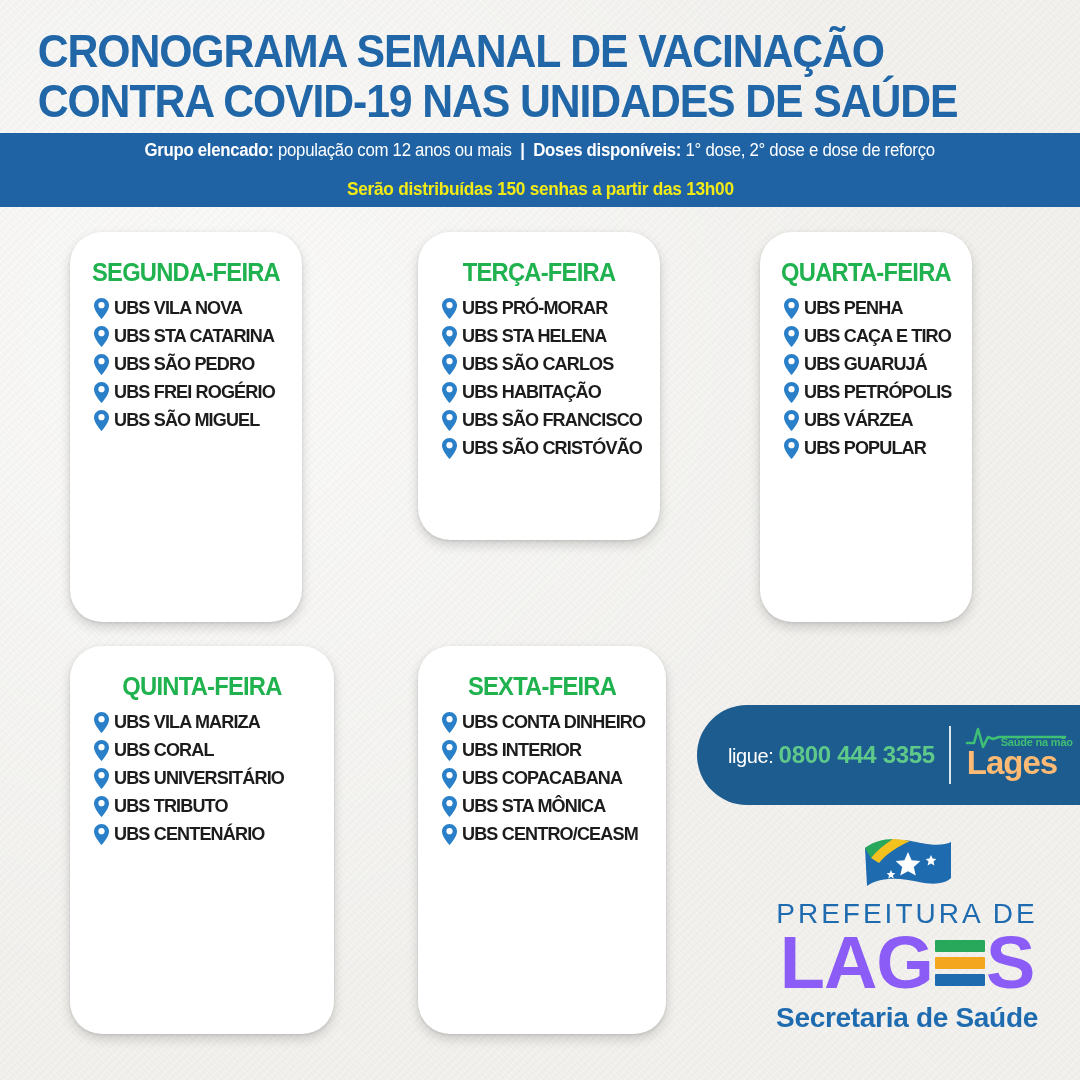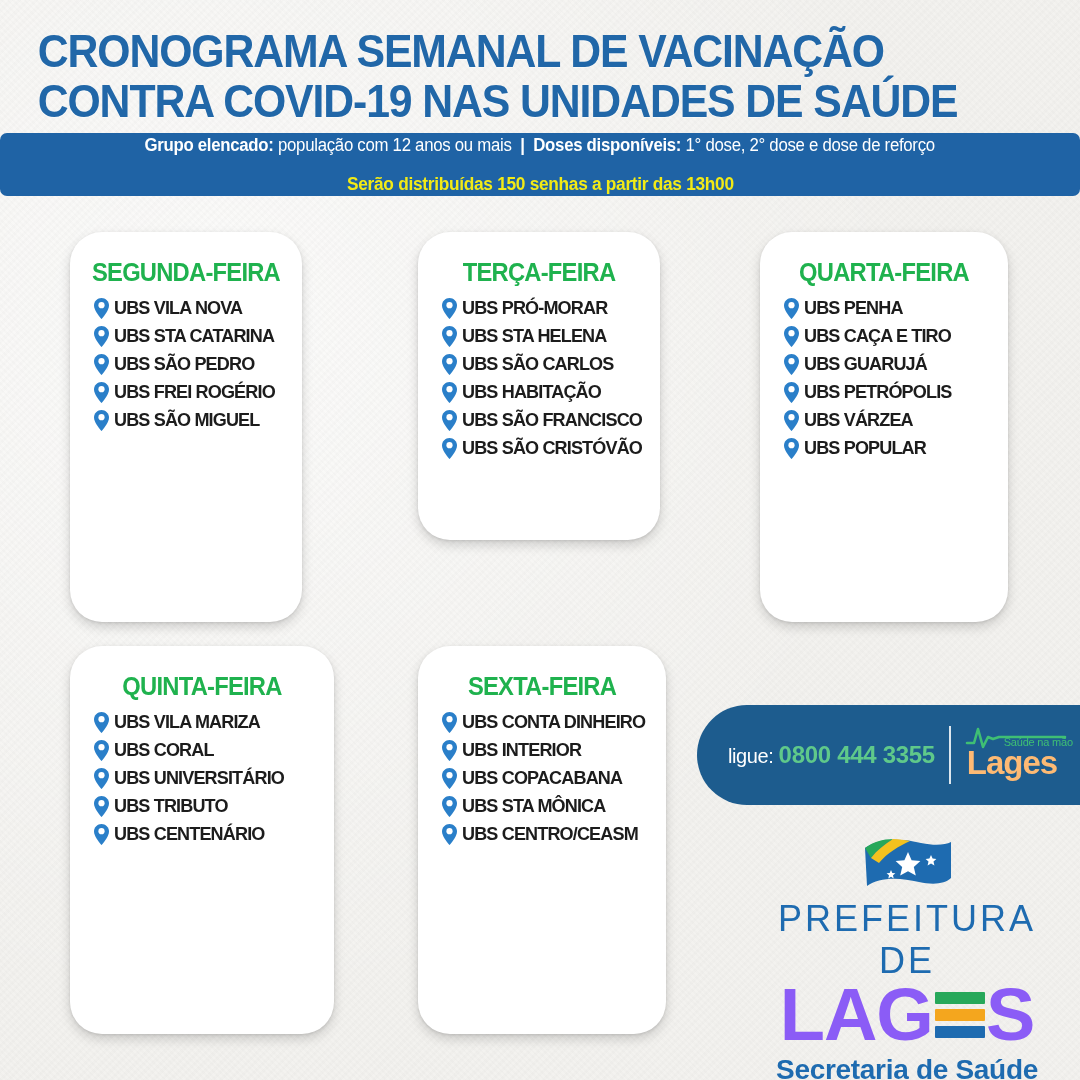--- a/index.html
+++ b/index.html
@@ -41,26 +41,25 @@
     font-size:46px;
     line-height:50px;
     letter-spacing:-1.2px;
     transform:scaleX(0.93);
     transform-origin:center;
     white-space:nowrap;
     text-shadow:0 1px 0 rgba(255,255,255,0.5);
   }
 
   .blue-band{
-    position:absolute; left:0; right:0; top:133px; height:63px;
+    position:absolute; left:0; right:0; top:133px; height:74px;
     background:#1f63a5;
     display:flex; flex-direction:column;
     align-items:center; justify-content:center;
     gap:18px;
-    border-radius:7px;
   }
   .band-row1{
     color:#ffffff;
     font-size:17.5px;
     letter-spacing:-0.3px;
     white-space:nowrap;
     transform:scaleX(0.96);
   }
   .band-row1 b{ font-weight:bold; }
   .band-sep{ padding:0 9px; font-weight:bold; }
@@ -108,21 +107,21 @@
     font-weight:bold;
     font-size:19px;
     letter-spacing:-0.9px;
     transform:scaleX(0.95);
     transform-origin:left center;
   }
 
   
   #card-mon  { left:70px;  top:232px; width:232px; height:390px; }
   #card-tue  { left:418px; top:232px; width:242px; height:308px; }
-  #card-wed  { left:760px; top:232px; width:248px; height:390px; }
+  #card-wed  { left:760px; top:232px; width:212px; height:390px; }
   #card-thu  { left:70px;  top:646px; width:264px; height:388px; }
   #card-fri  { left:418px; top:646px; width:248px; height:388px; }
 
   
   .contact{
     position:absolute;
     left:697px; top:705px; width:383px; height:100px;
     background:#1d5c8e;
     border-radius:50px 0 0 50px;
     display:flex; align-items:center;
@@ -144,38 +143,38 @@
   }
   .contact-div{
     width:2px; height:58px;
     background:rgba(255,255,255,0.85);
     flex:0 0 auto;
   }
   .smlogo{ position:relative; width:108px; height:62px; }
   .ecg{ position:absolute; left:0; top:2px; width:104px; height:24px; }
   .smlogo-sub{
     position:absolute; right:0; top:12px;
-    color:#3fbf74; font-weight:normal; font-size:11px;
+    color:#3fbf74; font-weight:bold; font-size:11px;
     letter-spacing:-0.2px; white-space:nowrap;
   }
   .smlogo-main{
     position:absolute; left:2px; top:22px;
     color:#fdba74; font-weight:bold; font-size:33px;
     letter-spacing:-1px; line-height:34px;
   }
 
   
   .pref{
     position:absolute;
     left:762px; top:838px; width:290px; height:195px;
     text-align:center;
   }
   .pref-flag{ width:96px; height:62px; display:block; margin:0 auto; }
   .pref-l1{
-    color:#1e6bb0; font-size:36px; font-weight:normal;
+    color:#1e6bb0; font-size:28px; font-weight:normal;
     letter-spacing:3px; margin-top:-2px;
   }
   .pref-l2-wrap{
     display:flex; align-items:center; justify-content:center;
     margin-top:-4px;
   }
   .pref-l2{
     color:#8b5cf6; font-size:74px; font-weight:bold;
     letter-spacing:-1px; line-height:74px;
   }

